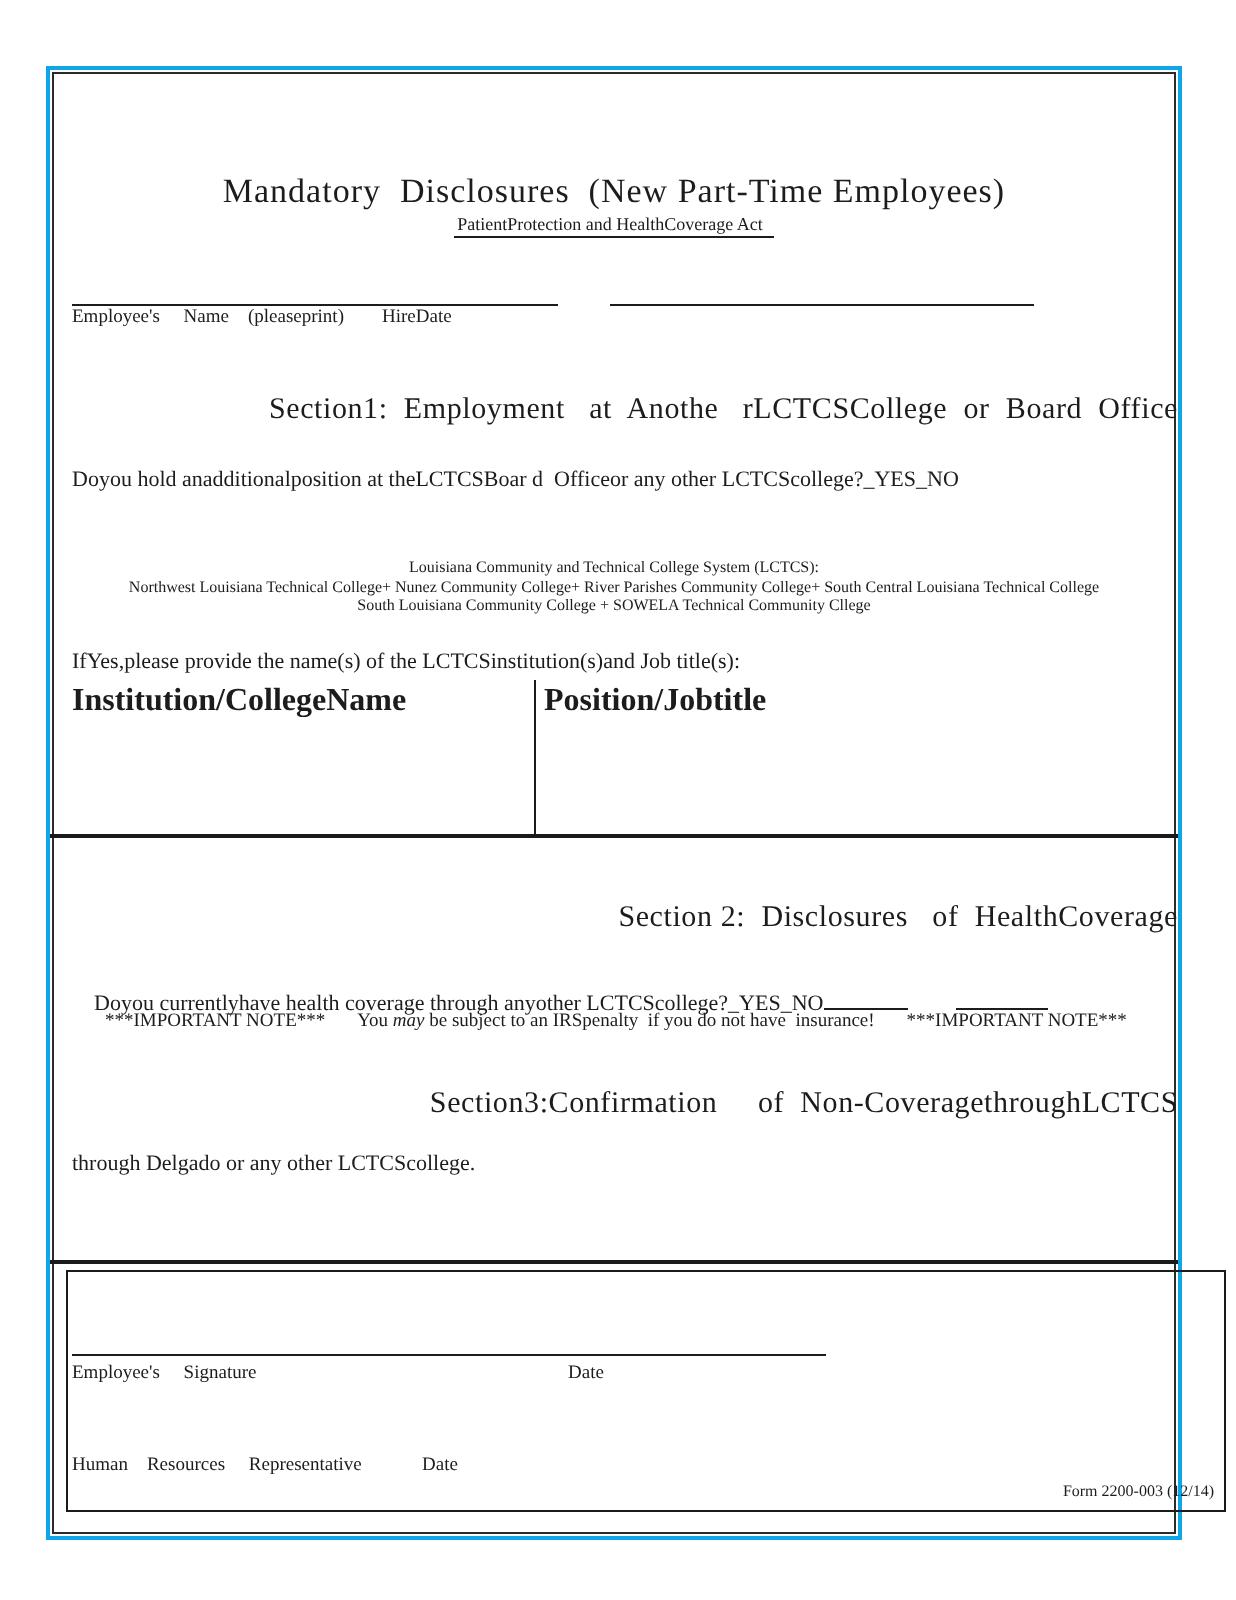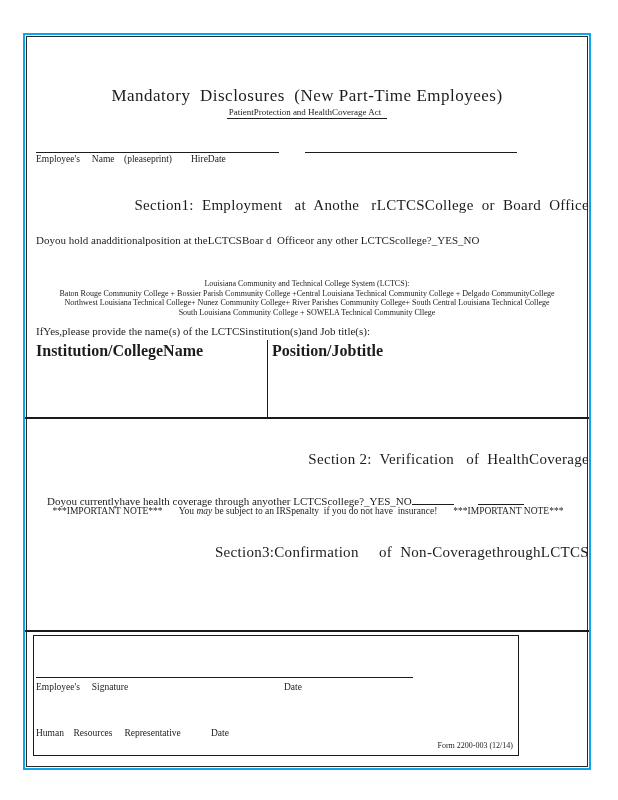--- a/index.html
+++ b/index.html
@@ -18,21 +18,21 @@
   .heading{font-size:15px;letter-spacing:.3px;text-align:right;}
   .body-text{font-size:11px;}
   .small-label{font-size:9.5px;font-weight:normal;}
   .tiny{font-size:8px;line-height:9.5px;}
   .blank{border-top:1.5px solid #1c1c1c;height:0;}
   .ublank{display:inline-block;border-bottom:1.2px solid #1c1c1c;height:10px;vertical-align:baseline;}
   .col-header{font-size:16px;font-weight:bold;}
   .vline{border-left:1px solid #1c1c1c;width:0;}
   .hline{border-top:2px solid #1a1a1a;height:0;left:0;width:100%;}
   .thickline{border-top:2.5px solid #1a1a1a;height:0;left:0;width:100%;}
-  .sig-box{left:8px;top:600px;width:486px;height:121px;border:1.5px solid #1a1a1a;box-sizing:border-box;}
+  .sig-box{left:8px;top:600px;width:580px;height:121px;border:1.5px solid #1a1a1a;box-sizing:border-box;}
   .sig-line{border-top:1.2px solid #1c1c1c;height:0;}
   .para{line-height:13.5px;}
   .form-num{font-size:8px;}
 </style>
 </head>
 <body>
 
 <div class="frame">
   <div class="frame-inner"></div>
 
@@ -43,44 +43,44 @@
 
   <div class="abs blank" style="left:11px;top:117px;width:243px;"></div>
   <div class="abs blank" style="left:280px;top:117px;width:212px;"></div>
   <div class="abs small-label pre" style="left:11px;top:119px;">Employee's     Name    (pleaseprint)        HireDate</div>
 
   <div class="abs center heading pre" style="top:162px;">Section1:  Employment   at  Anothe   rLCTCSCollege  or  Board  Office</div>
   <div class="abs body-text pre" style="left:11px;top:199px;">Doyou hold anadditionalposition at theLCTCSBoar d  Officeor any other LCTCScollege?_YES_NO</div>
 
   <div class="abs center tiny" style="top:228px;margin-top:16px;">
     <div>Louisiana Community and Technical College System (LCTCS):</div>
-    <div>Baton Rouge Community College + Bossier Parish Community College +Central Louisiana Technical Community College + Delgado CommunityCollege</div>
     <div>Northwest Louisiana Technical College+ Nunez Community College+ River Parishes Community College+ South Central Louisiana Technical College</div>
     <div>South Louisiana Community College + SOWELA Technical Community Cllege</div>
   </div>
 
   <div class="abs body-text pre" style="left:11px;top:290px;">IfYes,please provide the name(s) of the LCTCSinstitution(s)and Job title(s):</div>
 
   <div class="abs col-header" style="left:11px;top:307px;">Institution/CollegeName</div>
   <div class="abs col-header" style="left:247px;top:307px;">Position/Jobtitle</div>
   <div class="abs vline" style="left:242px;top:305px;height:79px;"></div>
   <div class="abs" style="left:11px;top:322px;width:225px;height:60px;"></div>
   <div class="abs" style="left:250px;top:322px;width:300px;height:60px;"></div>
   <div class="abs hline" style="top:382px;"></div>
 
-  <div class="abs center heading pre" style="top:416px;">Section 2:  Verification   of  HealthCoverage</div>
+  <div class="abs center heading pre" style="top:416px;">Section 2:  Disclosures   of  HealthCoverage</div>
   <div class="abs body-text pre" style="left:11px;top:447px;">
     <span>Doyou currentlyhave health coverage through anyother LCTCScollege?_YES_NO</span><span class="ublank" style="width:42px;"></span><span style="display:inline-block;width:24px;"></span><span class="ublank" style="width:46px;"></span>
   </div>
   <div class="abs small-label pre" style="left:18px;top:461px;">
     <span>***IMPORTANT NOTE***</span><span style="display:inline-block;width:16px;"></span><span>You </span><span class="i">may</span><span> be subject to an IRSpenalty  if you do not have  insurance!</span><span style="display:inline-block;width:16px;"></span><span>***IMPORTANT NOTE***</span>
   </div>
 
   <div class="abs center heading pre" style="top:509px;">Section3:Confirmation     of  Non-CoveragethroughLCTCS</div>
   <div class="abs body-text para" style="left:11px;top:541px;width:540px;">
+    <div class="pre">through Delgado or any other LCTCScollege.</div>
   </div>
 
   <div class="abs thickline" style="top:595px;"></div>
   <div class="abs sig-box">
     <div class="abs sig-line" style="left:2px;top:41px;width:377px;"></div>
     <div class="abs" style="left:0;top:46px;width:100%;height:14px;">
       <span class="abs small-label pre" style="left:2px;top:0;">Employee's     Signature</span>
       <span class="abs small-label" style="left:250px;top:0;">Date</span>
     </div>
     <div class="abs" style="left:0;top:92px;width:100%;height:14px;">

